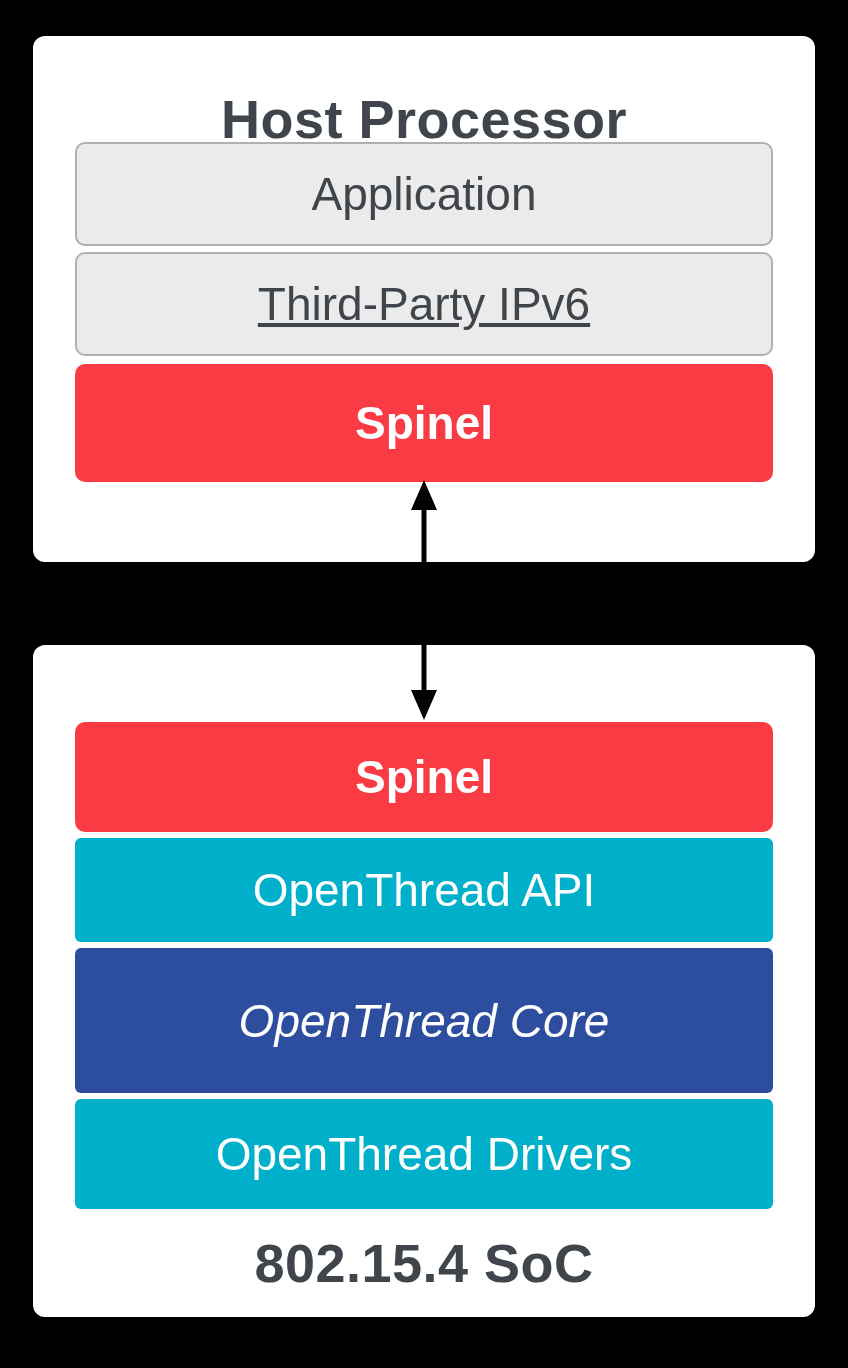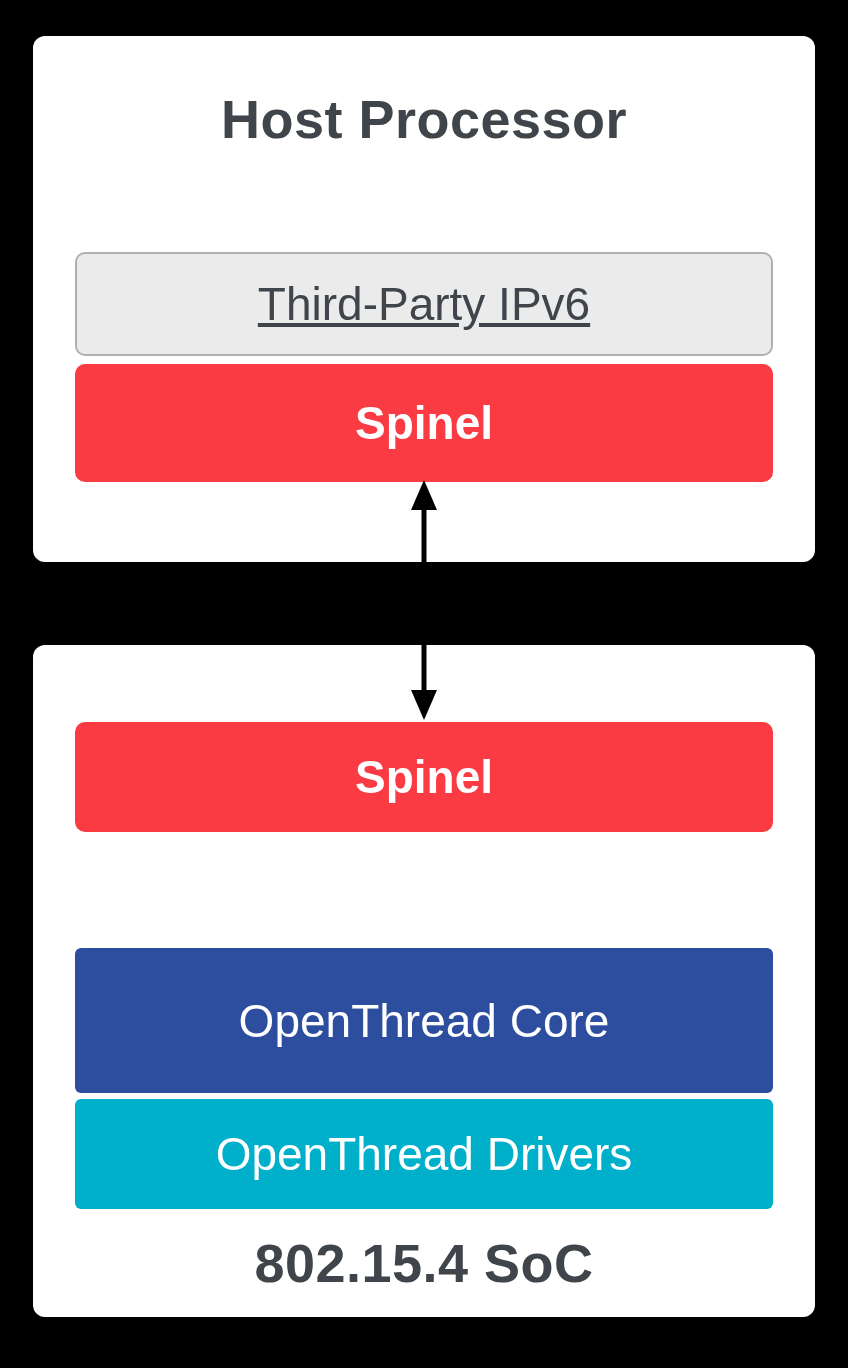--- a/index.html
+++ b/index.html
@@ -78,53 +78,55 @@
   }
 
   
   .host-application { top: 106px; height: 104px; }
   .host-ipv6        { top: 216px; height: 104px; text-decoration: underline; }
   .host-spinel      { top: 328px; height: 118px; }
 
   
   .soc-spinel  { top: 77px;  height: 110px; }
   .soc-api     { top: 193px; height: 104px; }
-  .soc-core    { top: 303px; height: 145px; }
+  .soc-core    { top: 303px; height: 145px; font-style: italic; }
   .soc-drivers { top: 454px; height: 110px; }
 
   .arrow-wrap {
     position: absolute;
     left: 404px;
     top: 480px;
     width: 40px;
     height: 240px;
     z-index: 5;
     pointer-events: none;
   }
   .arrow-wrap svg { display: block; }
 </style>
 </head>
 <body>
 
 <div class="canvas">
 
   <div class="card host-card">
     <div class="card-title host-title">Host Processor</div>
+    <div class="layer gray host-application">Application</div>
     <div class="layer gray host-ipv6">Third-Party IPv6</div>
     <div class="layer red host-spinel">Spinel</div>
   </div>
 
   <div class="arrow-wrap">
     <svg width="40" height="240" viewBox="0 0 40 240" xmlns="http://www.w3.org/2000/svg">
       <line x1="20" y1="14" x2="20" y2="226" stroke="#000" stroke-width="5"></line>
       <polygon points="20,0 7,30 33,30" fill="#000"></polygon>
       <polygon points="20,240 7,210 33,210" fill="#000"></polygon>
     </svg>
   </div>
 
   <div class="card soc-card">
     <div class="layer red soc-spinel">Spinel</div>
+    <div class="layer cyan soc-api">OpenThread API</div>
     <div class="layer blue soc-core">OpenThread Core</div>
     <div class="layer cyan soc-drivers">OpenThread Drivers</div>
     <div class="card-title soc-title">802.15.4 SoC</div>
   </div>
 
 </div>
 
 </body></html>

